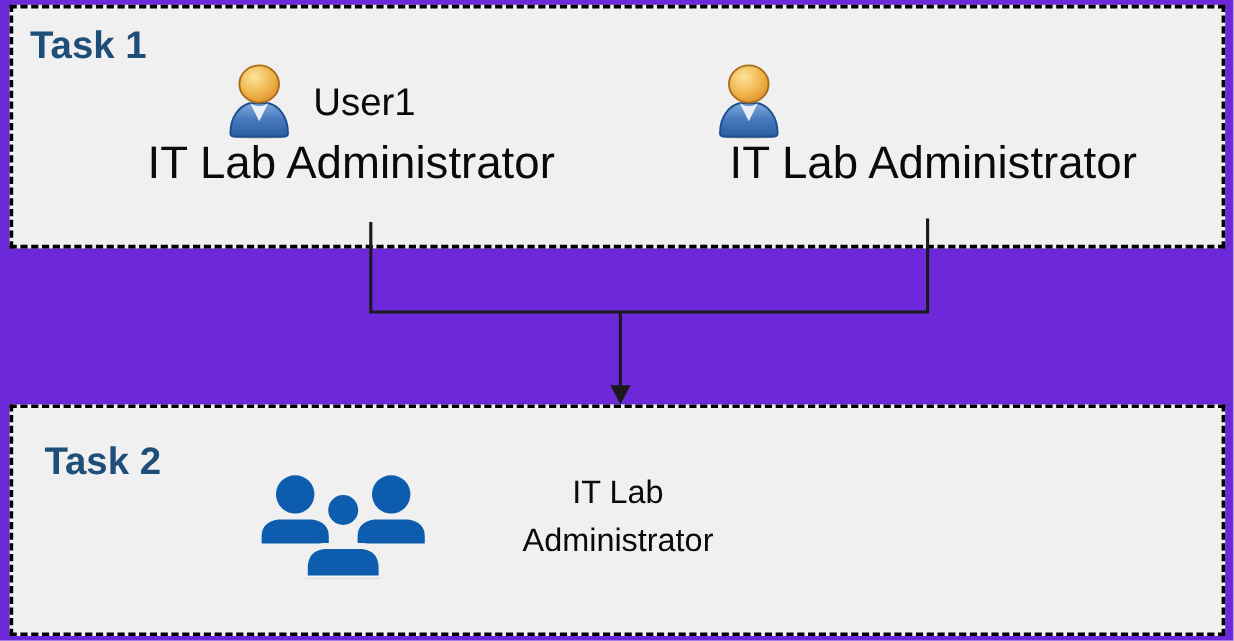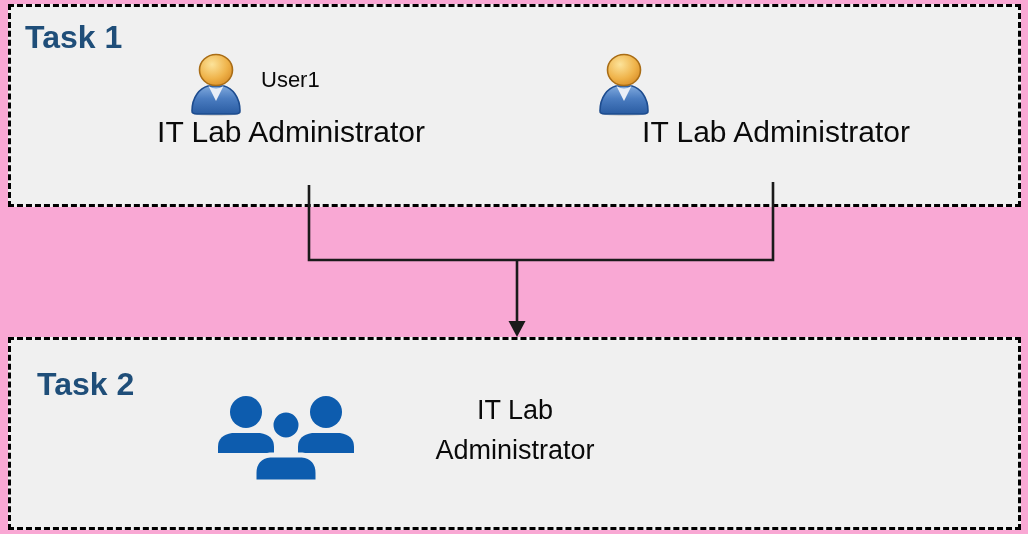--- a/index.html
+++ b/index.html
@@ -1,38 +1,38 @@
 <!DOCTYPE html>
 <html><head>
 <meta charset="utf-8">
 <style>
   html,body{margin:0;padding:0;background:#ffffff;}
   .canvas{
-    position:relative;width:1028px;height:534px;background:#f9a8d4;overflow:hidden;
+    position:relative;width:1028px;height:534px;background:#6d28d9;overflow:hidden;
     font-family:"Liberation Sans","DejaVu Sans",sans-serif;color:#111;
   }
   .task-box{
     position:absolute;box-sizing:border-box;background:#f0f0f0;
     border:3px dashed #000;
   }
   .task1{left:8px;top:4px;width:1013px;height:203px;}
   .task2{left:8px;top:337px;width:1013px;height:193px;}
   .task-title{
     position:absolute;font-size:32px;font-weight:700;color:#1f4e79;
     white-space:nowrap;letter-spacing:0;
   }
   .t1-title{left:14px;top:12px;}
   .t2-title{left:26px;top:26px;}
   .person-icon{position:absolute;width:58px;height:63px;}
   .icon1{left:176px;top:46px;}
   .icon2{left:584px;top:46px;}
-  .user-name{position:absolute;font-size:22px;white-space:nowrap;color:#0a0a0a;}
+  .user-name{position:absolute;font-size:32px;white-space:nowrap;color:#0a0a0a;}
   .name1{left:250px;top:60px;}
   .name2{left:656px;top:60px;}
-  .user-role{position:absolute;font-size:30px;white-space:nowrap;color:#0a0a0a;text-align:center;width:336px;}
+  .user-role{position:absolute;font-size:38px;white-space:nowrap;color:#0a0a0a;text-align:center;width:336px;}
   .role1{left:112px;top:108px;}
   .role2{left:597px;top:108px;}
   .connector{position:absolute;left:0;top:0;pointer-events:none;}
   .group-icon{position:absolute;left:206px;top:54px;width:138px;height:88px;}
   .group-label{
     position:absolute;left:364px;top:50px;width:280px;text-align:center;
     font-size:27px;line-height:40px;color:#0a0a0a;
   }
 </style>
 </head>

